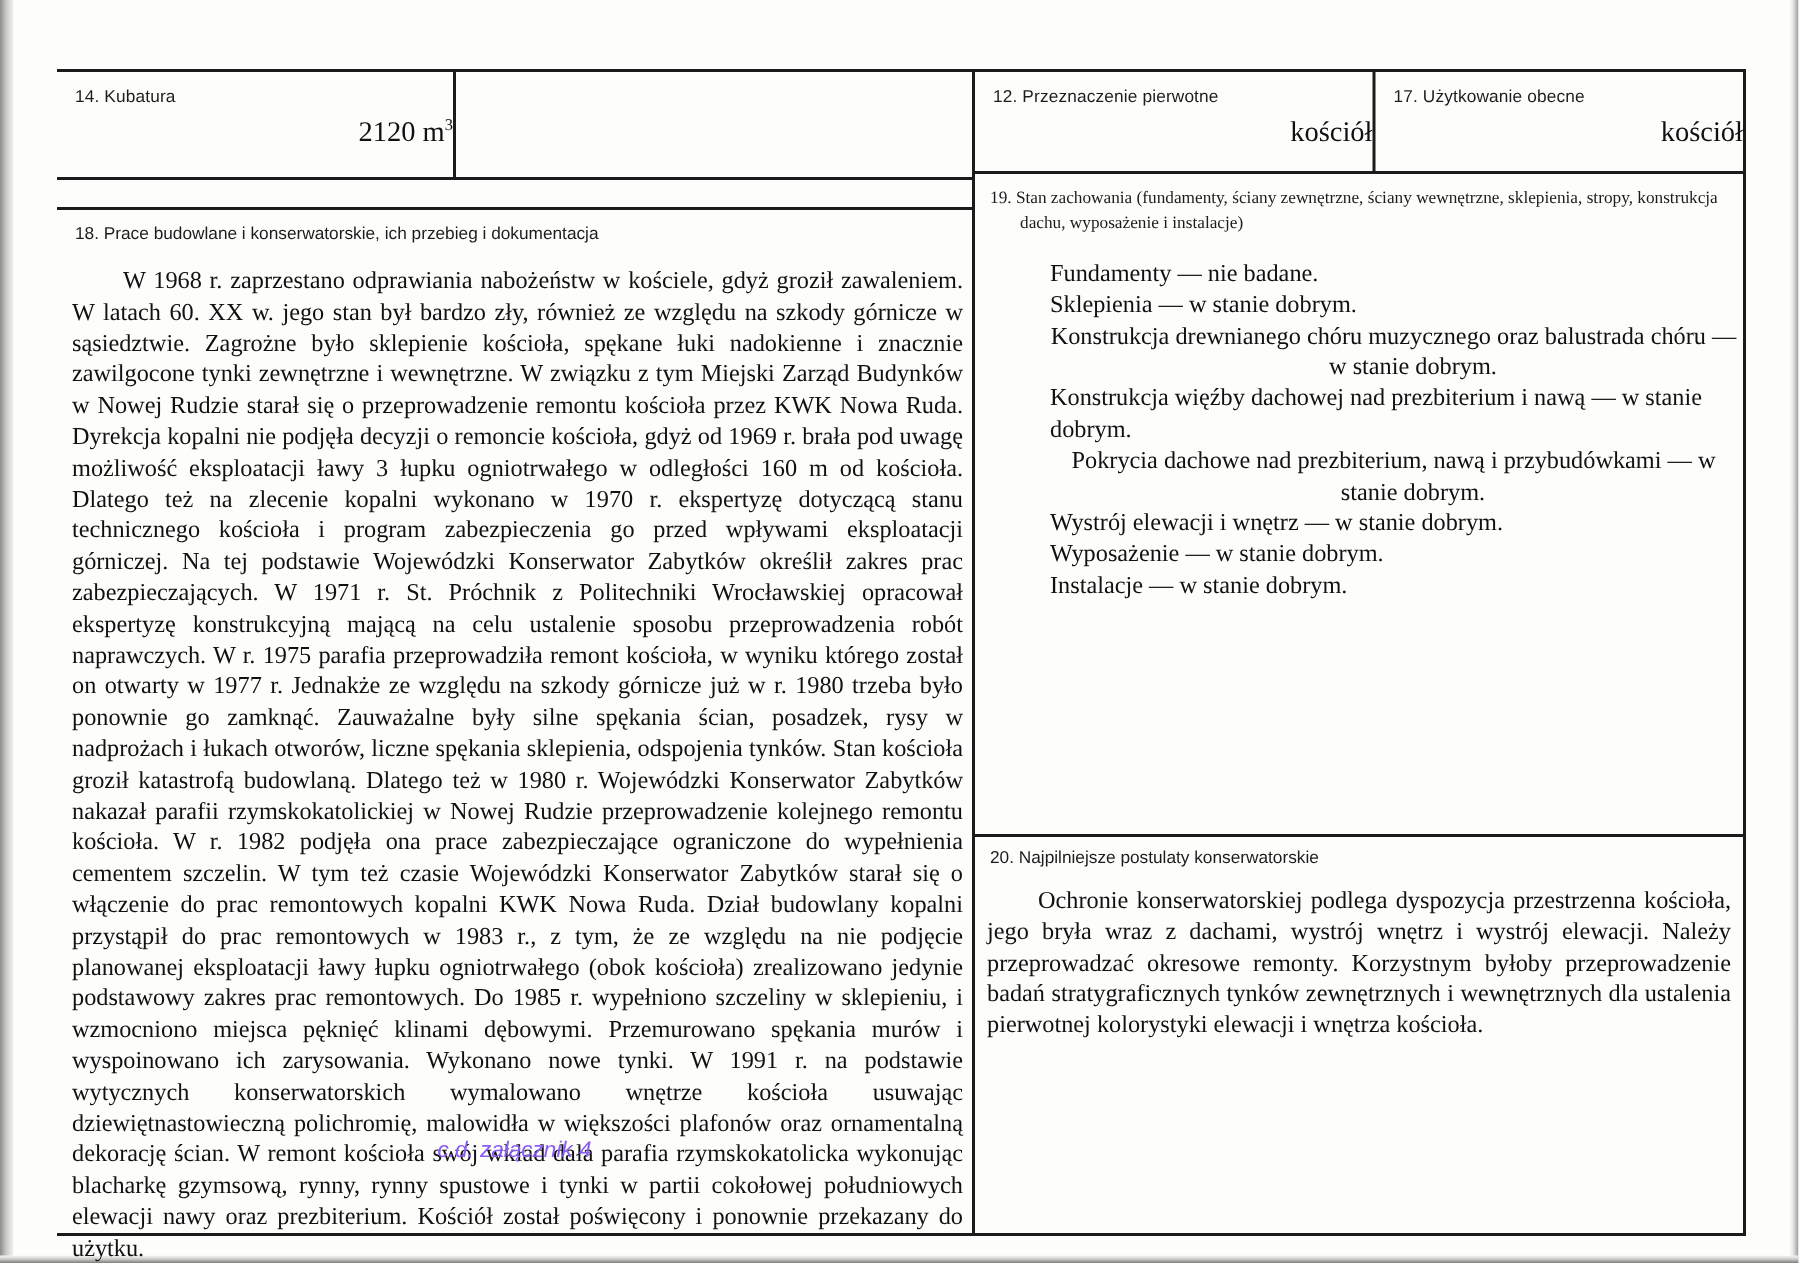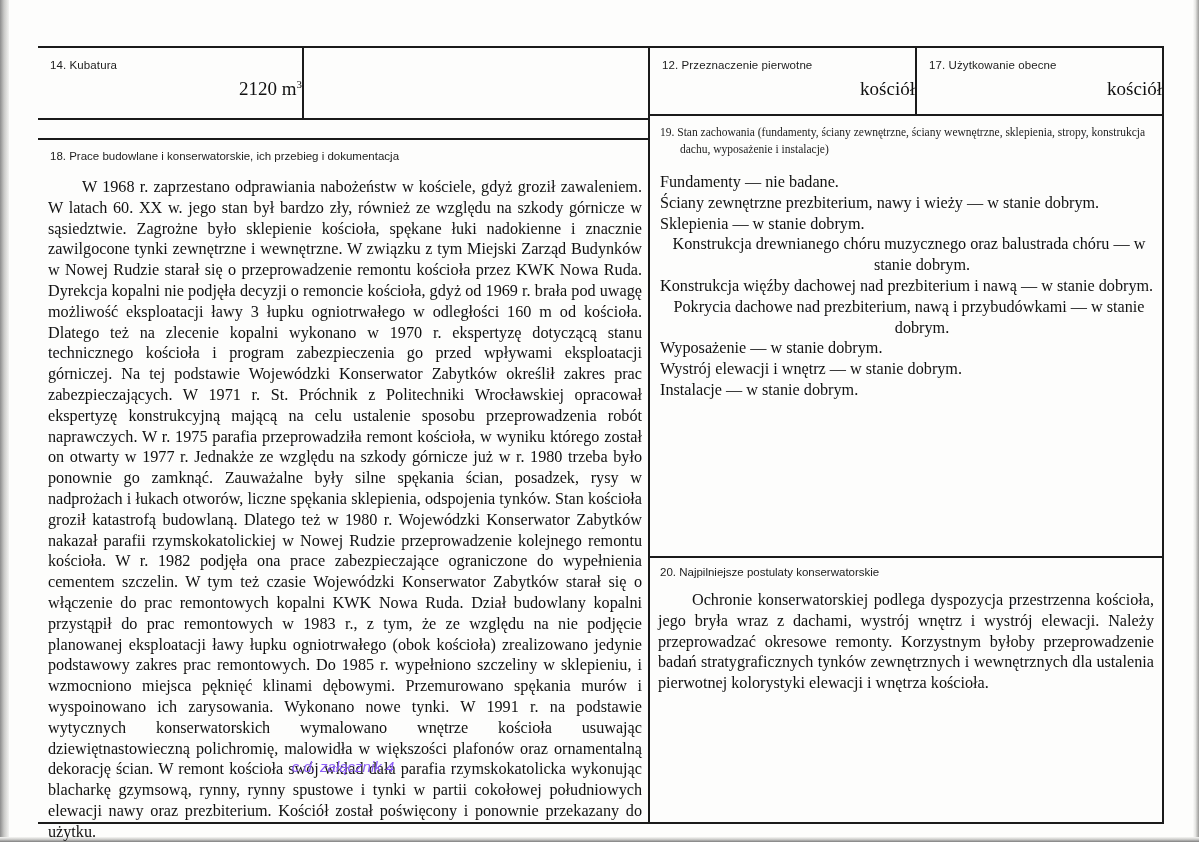--- a/index.html
+++ b/index.html
@@ -129,20 +129,21 @@
     position: absolute;
     font-family: "Liberation Serif", serif;
     font-size: 16.2px;
     line-height: 20.8px;
     color: #111111;
   }
   .state-list .li {
     display: block;
     padding-left: 0;
     text-indent: 0;
+    margin-left: 40px;
   }
   .state-list .li.wrap {
     padding-left: 26px;
     text-indent: -26px;
     text-align: center;
   }
 </style>
 </head>
 <body>
 
@@ -197,27 +198,26 @@
 
     <div class="center-note" style="left:0px; top:712px; width:610px;">c.d. załącznik 4</div>
 
     <div class="section-head" style="left:622px; top:78px; width:496px;font-family:Liberation Serif, serif;">
       <span>19. Stan zachowania (fundamenty, ściany zewnętrzne, ściany wewnętrzne, sklepienia, stropy, konstrukcja</span>
       <span class="cont">dachu, wyposażenie i instalacje)</span>
     </div>
 
     <div class="state-list" style="left:622px; top:126px; width:498px;">
       <span class="li">Fundamenty — nie badane.</span>
-      <span class="li">Ściany zewnętrzne prezbiterium, nawy i wieży — w stanie dobrym.</span>
       <span class="li">Sklepienia — w stanie dobrym.</span>
       <span class="li wrap">Konstrukcja drewnianego chóru muzycznego oraz balustrada chóru — w stanie dobrym.</span>
       <span class="li">Konstrukcja więźby dachowej nad prezbiterium i nawą — w stanie dobrym.</span>
       <span class="li wrap">Pokrycia dachowe nad prezbiterium, nawą i przybudówkami — w stanie dobrym.</span>
+      <span class="li">Wystrój elewacji i wnętrz — w stanie dobrym.</span>
       <span class="li">Wyposażenie — w stanie dobrym.</span>
-      <span class="li">Wystrój elewacji i wnętrz — w stanie dobrym.</span>
       <span class="li">Instalacje — w stanie dobrym.</span>
     </div>
 
     <div class="section-head" style="left:622px; top:518px; width:496px;">20. Najpilniejsze postulaty konserwatorskie</div>
 
     <div class="prose" style="left:620px; top:544px; width:496px;">
       <p>Ochronie konserwatorskiej podlega dyspozycja przestrzenna kościoła, jego bryła wraz z dachami, wystrój wnętrz i wystrój elewacji. Należy przeprowadzać okresowe remonty. Korzystnym byłoby przeprowadzenie badań stratygraficznych tynków zewnętrznych i wewnętrznych dla ustalenia pierwotnej kolorystyki elewacji i wnętrza kościoła.</p>
     </div>
 
   </div>

